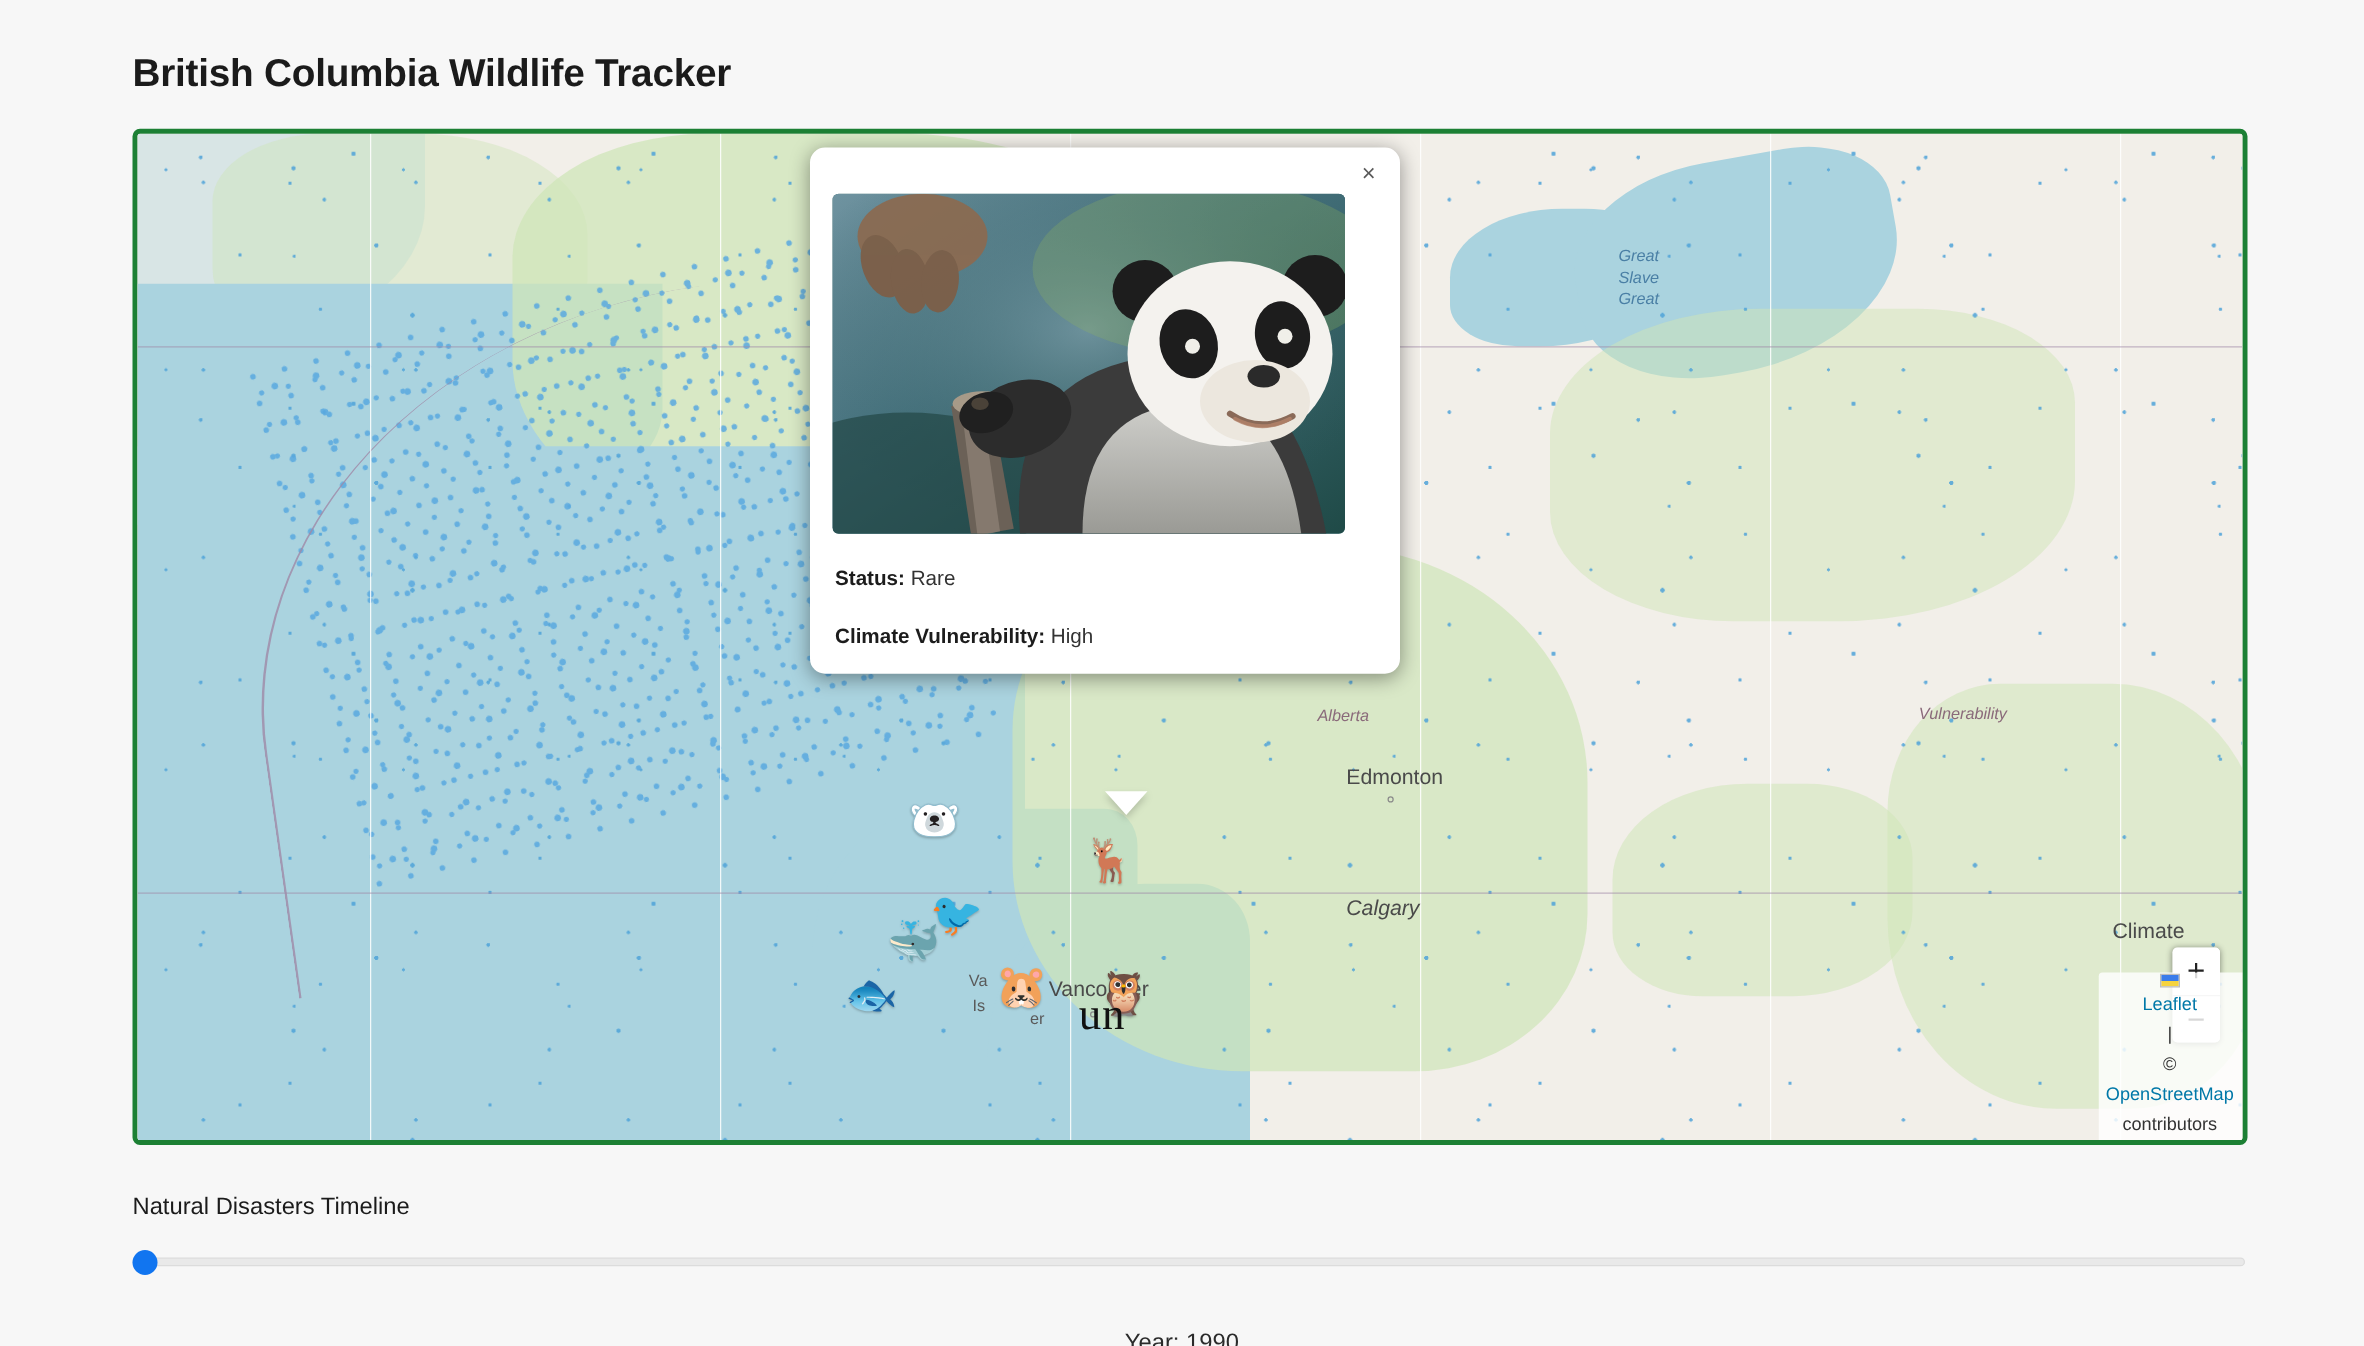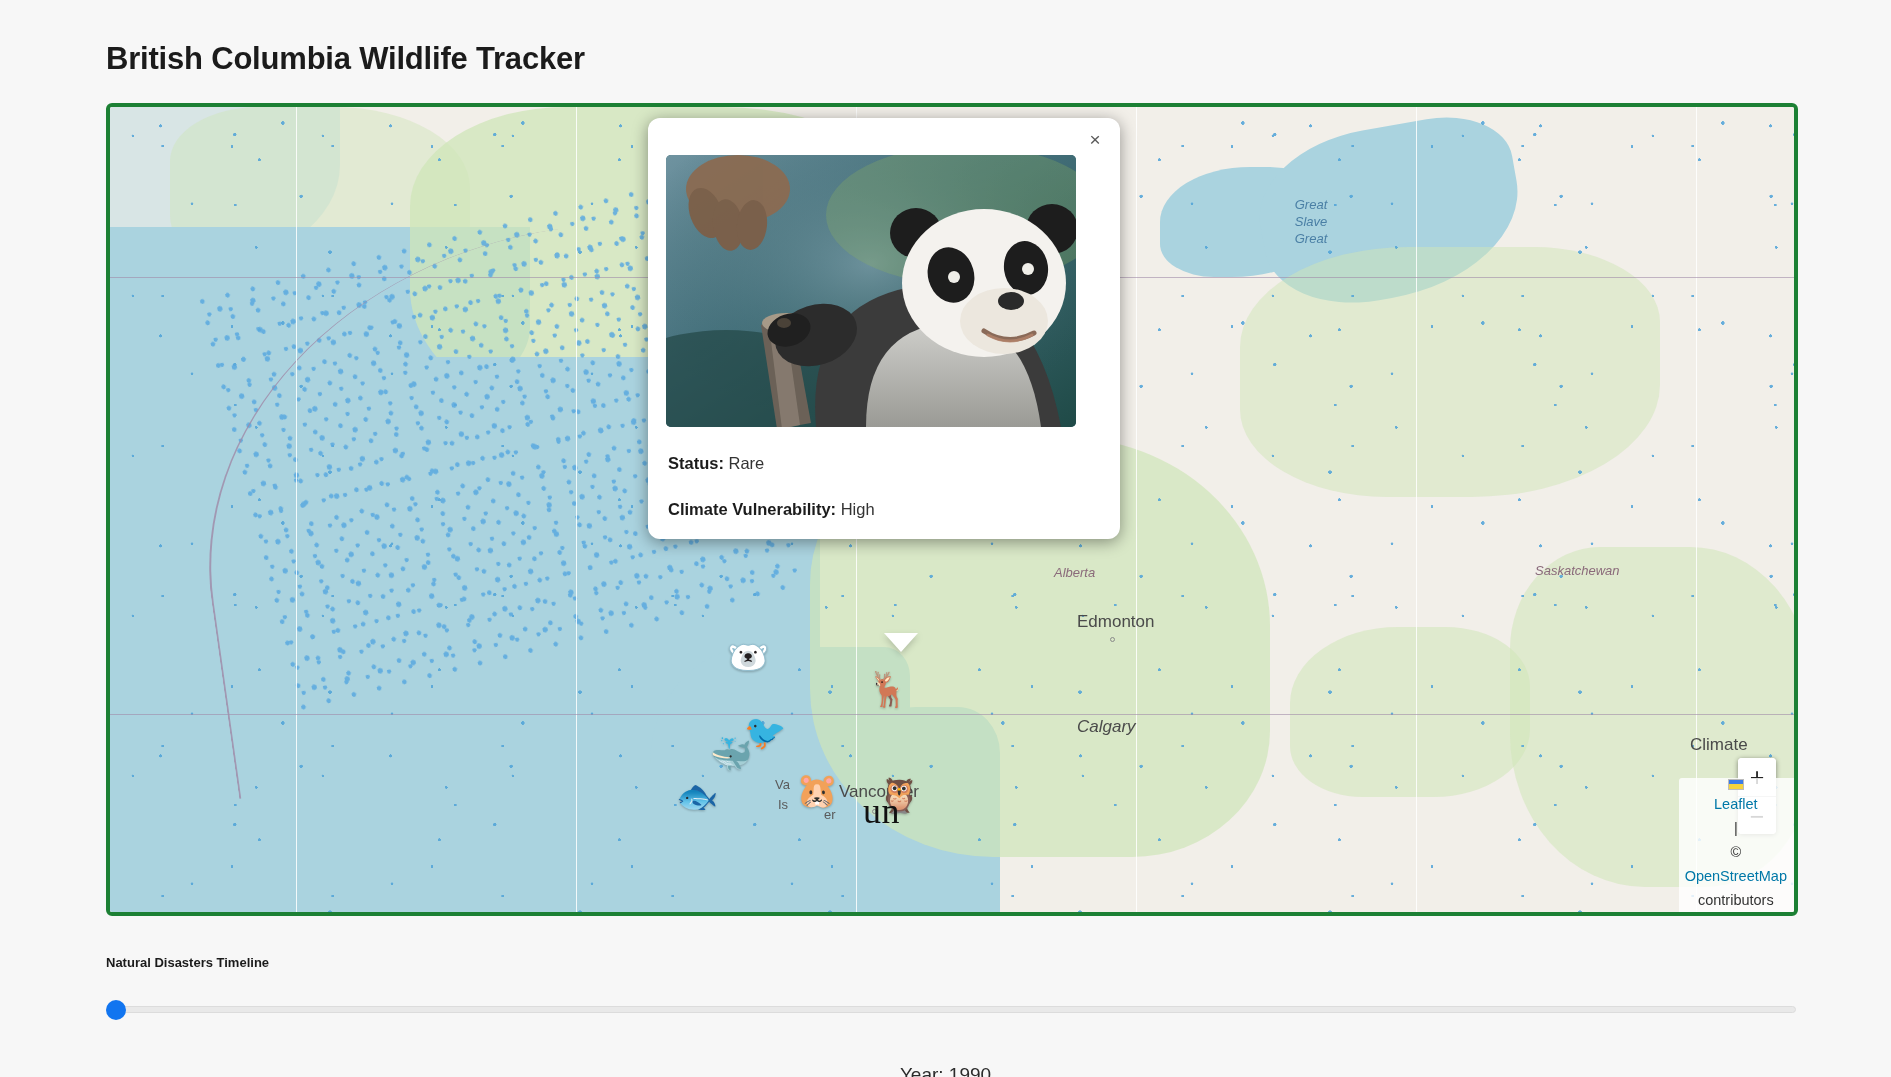--- a/index.html
+++ b/index.html
@@ -344,22 +344,22 @@
     font-size: 16.5px;
     color: #2e2e2e;
     line-height: 26px;
     width: 340px;
   }
 
   
   .timeline-title {
     position: absolute;
     left: 106px; top: 955px;
-    font-size: 13px;
-    font-weight: bold;
+    font-size: 19px;
+    font-weight: normal;
     color: #1b1b1b;
   }
   .slider-wrap {
     position: absolute;
     left: 106px; top: 1000px;
     width: 1690px; height: 20px;
   }
   .slider-track {
     position: absolute;
     left: 0; top: 6px;
@@ -424,21 +424,21 @@
       </div>
 
       <div class="map-label lbl-water" style="left:1173px; top:89px; width:56px;">
         <div>Great</div>
         <div>Slave</div>
         <div>Great</div>
       </div>
 
       <div class="map-label lbl-region" style="left:944px; top:458px;">Alberta</div>
 
-      <div class="map-label lbl-region" style="left:1425px; top:456px;">Saskatchewan</div>
+      <div class="map-label lbl-region" style="left:1425px; top:456px;">Vulnerability</div>
 
       <div class="map-label lbl-city" style="left:967px; top:505px;">Edmonton</div>
       <div class="city-dot" style="left:1000px; top:530px;"></div>
 
       <div class="map-label lbl-city" style="left:967px; top:610px;font-style:italic;">Calgary</div>
 
       <div class="map-label lbl-city" style="left:1580px; top:628px;">Climate</div>
 
       <div class="map-label lbl-city" style="left:729px; top:675px;">Vancouver</div>
       <div class="city-dot" style="left:762px; top:702px;"></div>

